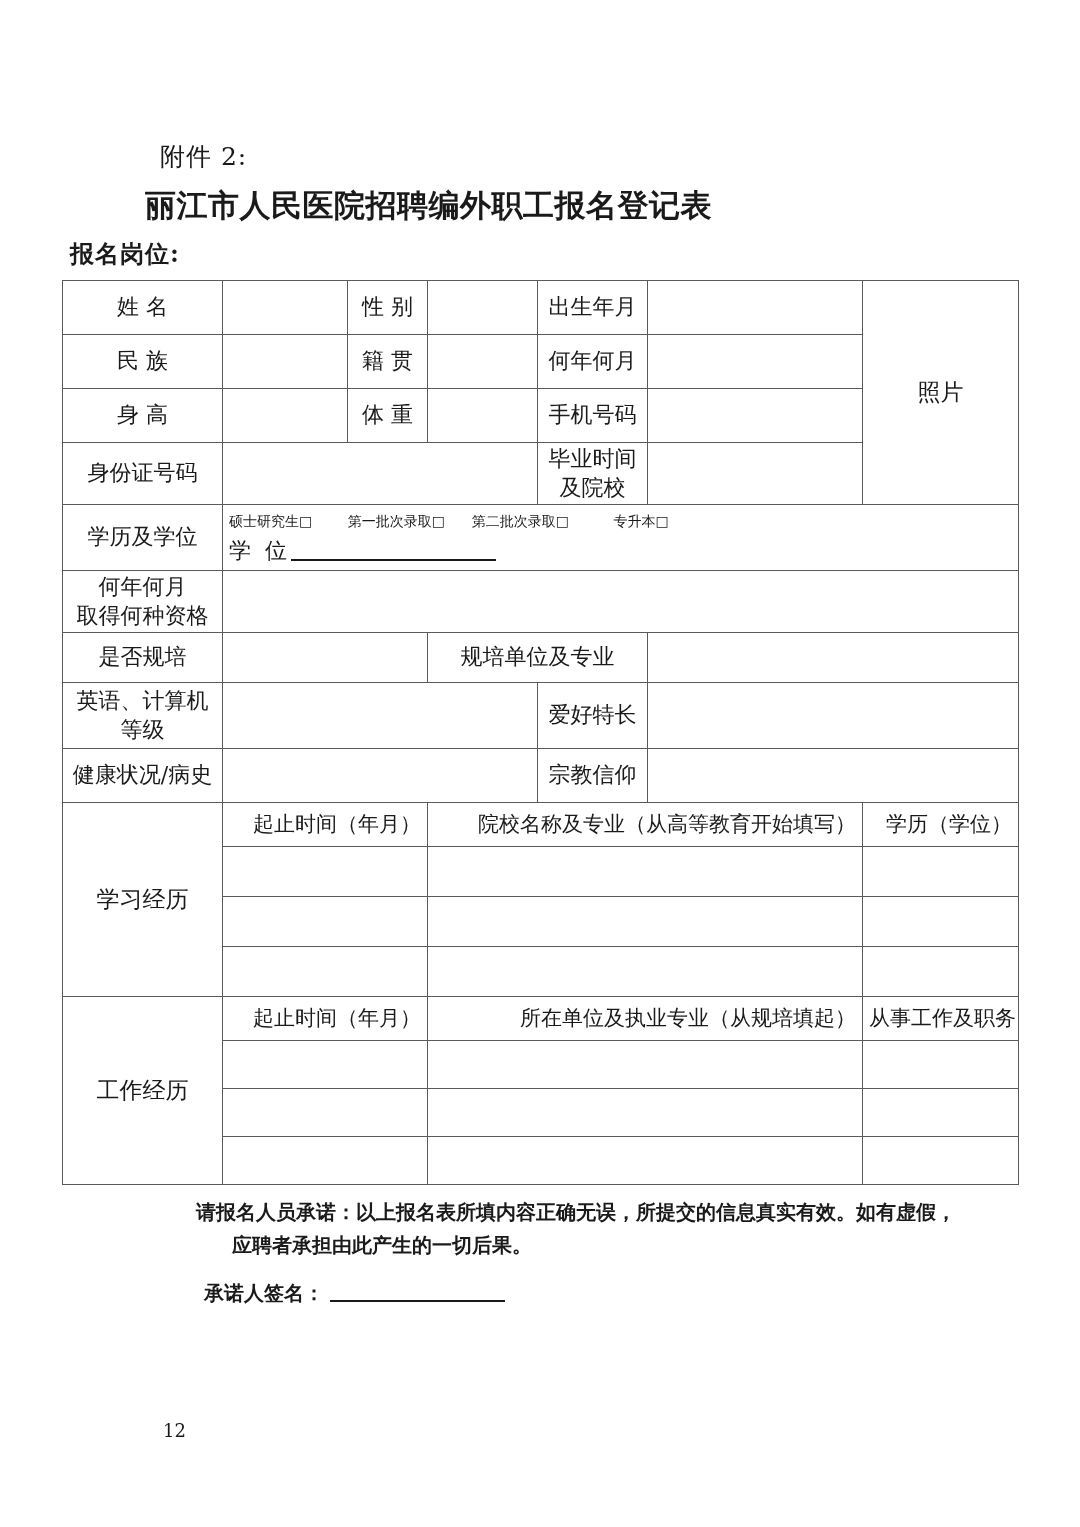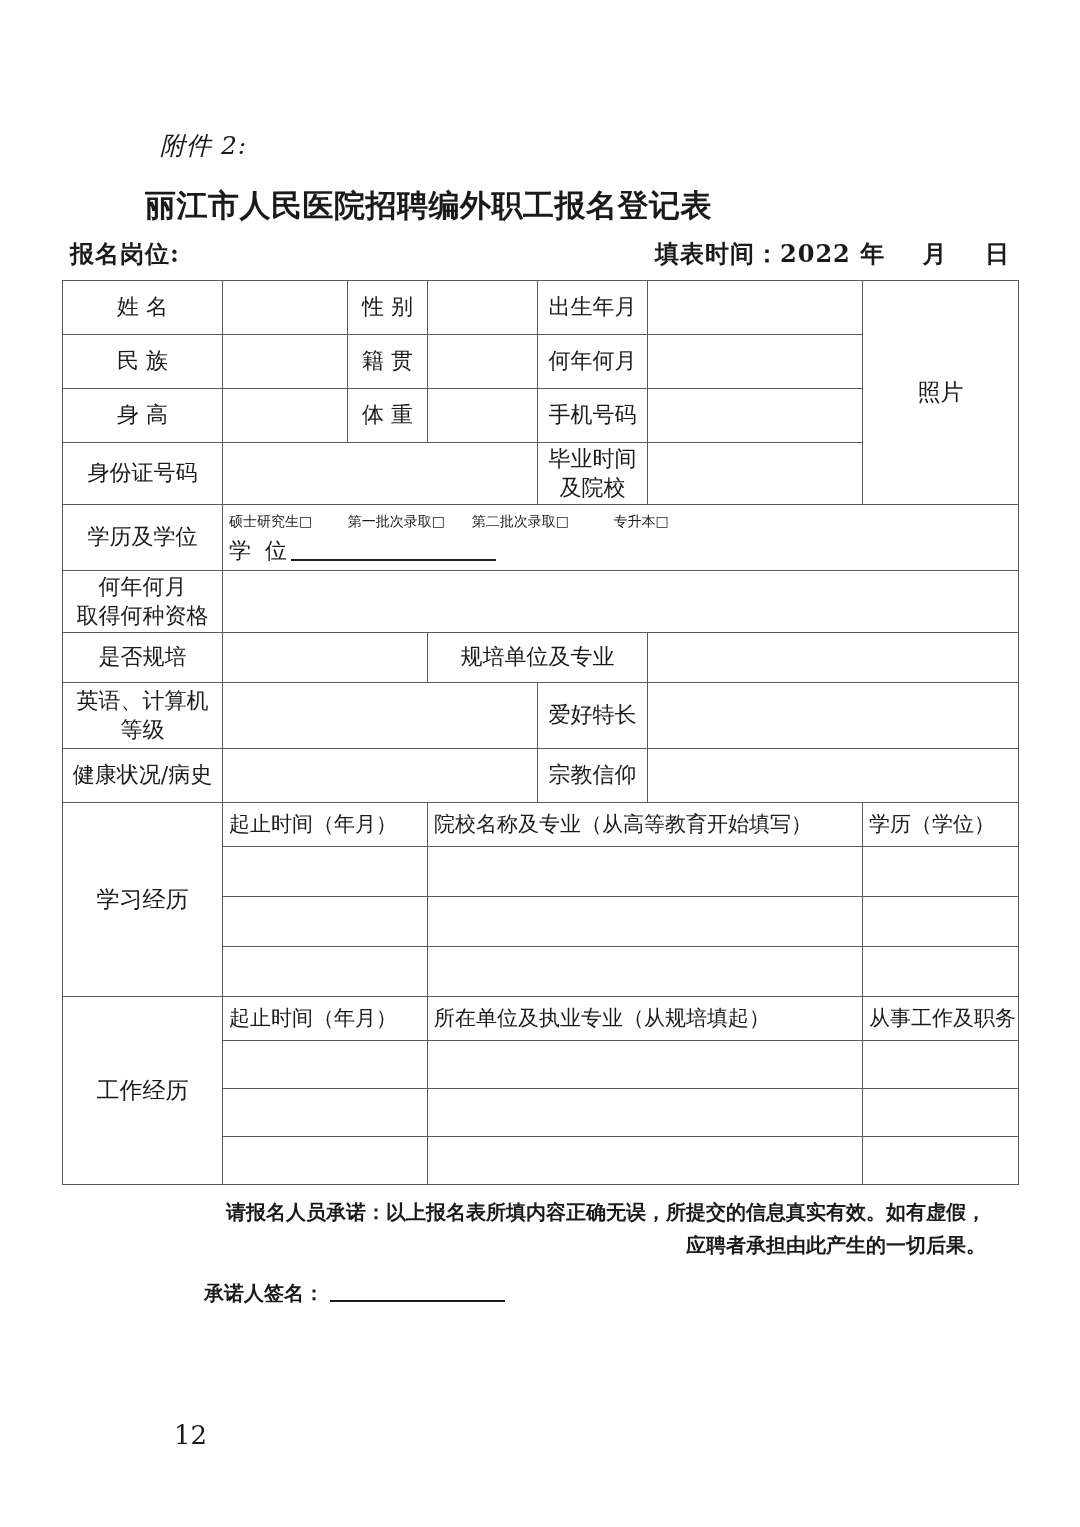--- a/index.html
+++ b/index.html
@@ -20,24 +20,23 @@
     position: absolute;
     left: 0; top: 0;
     width: 1080px;
     height: 1527px;
   }
 
   
   .attachment-label {
     position: absolute;
     left: 160px;
-    top: 129px;
+    top: 140px;
     font-size: 25px;
     letter-spacing: 1px;
-    font-style: italic;
   }
 
   .doc-title {
     position: absolute;
     left: 0;
     top: 185px;
     width: 857px;
     text-align: center;
     font-size: 31px;
     font-weight: bold;
@@ -122,33 +121,32 @@
     height: 18px;
     vertical-align: -3px;
     margin-left: 4px;
   }
 
   .photo-cell {
     text-align: center;
     font-size: 23px;
   }
 
-  .exp-head { text-align: left; font-size: 21px; white-space: nowrap; }
+  .exp-head { text-align: right; font-size: 21px; white-space: nowrap; }
   .exp-side { text-align: center; font-size: 23px; }
 
   
   .pledge {
     position: absolute;
     left: 196px;
     top: 1196px;
     width: 790px;
     font-size: 20px;
     font-weight: bold;
     line-height: 1.65;
-    text-align: right;
   }
   .pledge-line2 {
     display: block;
     padding-left: 36px;
   }
   .signature {
     position: absolute;
     left: 204px;
     top: 1280px;
     font-size: 20px;
@@ -157,37 +155,36 @@
   .signature .rule {
     display: inline-block;
     width: 175px;
     border-bottom: 2.4px solid #1a1a1a;
     height: 16px;
     vertical-align: -2px;
     margin-left: 6px;
   }
   .page-number {
     position: absolute;
-    left: 174px;
+    left: 163px;
     top: 1420px;
-    font-size: 26px;
+    font-size: 18px;
   }
 </style>
 </head>
 <body>
 
 <div class="page">
 
   <div class="attachment-label">附件 2:</div>
 
   <div class="doc-title">丽江市人民医院招聘编外职工报名登记表</div>
 
   <div class="meta-row">
     <div class="meta-left">报名岗位:</div>
-    <div class="meta-right">填表时间：2022 年    月    日</div>
   </div>
 
   <table class="form-table">
     <colgroup>
       <col style="width:160px">
       <col style="width:125px">
       <col style="width:80px">
       <col style="width:110px">
       <col style="width:110px">
       <col style="width:215px">

